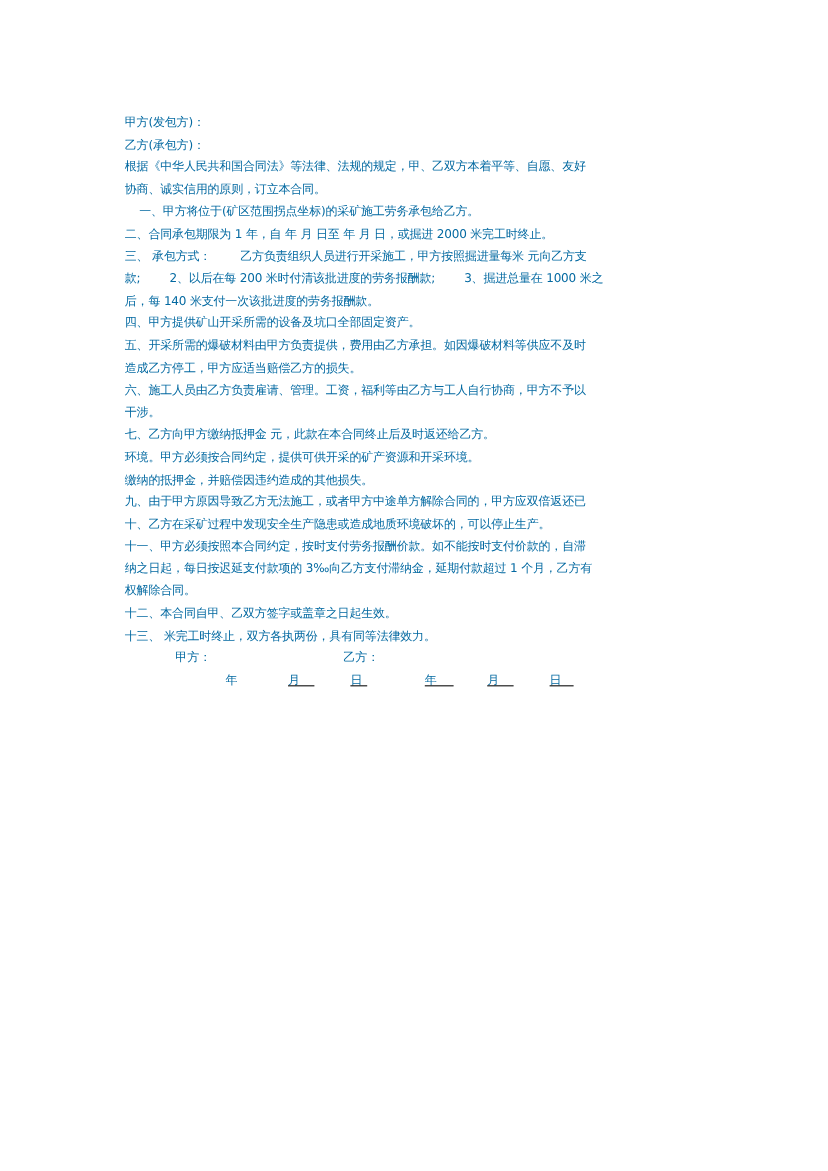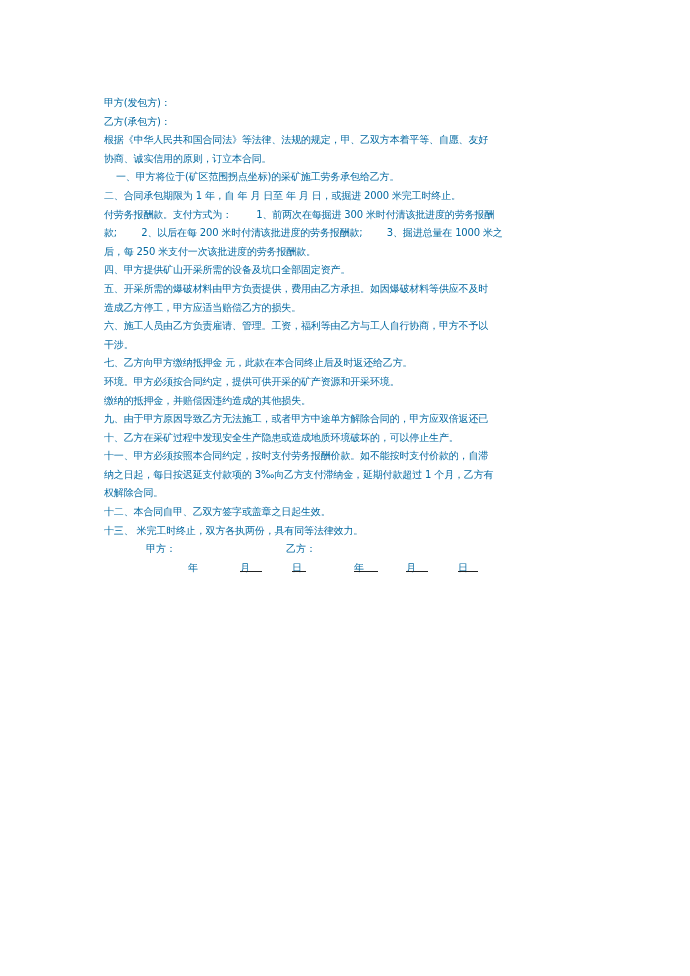--- a/index.html
+++ b/index.html
@@ -25,23 +25,23 @@
 
 <div class="page">
   <span class="line">甲方(发包方)：</span>
   <span class="line">乙方(承包方)：</span>
   <span class="line">根据《中华人民共和国合同法》等法律、法规的规定，甲、乙双方本着平等、自愿、友好</span>
   <span class="line">协商、诚实信用的原则，订立本合同。</span>
 
   <span class="line indent1">一、甲方将位于(矿区范围拐点坐标)的采矿施工劳务承包给乙方。</span>
   <span class="line">二、合同承包期限为 1 年，自 年 月 日至 年 月 日，或掘进 2000 米完工时终止。</span>
 
-  <span class="line" style="white-space:pre">付劳务报酬款。支付方式为：        1、前两次在每掘进 300 米时付清该批进度的劳务报酬</span>
+  <span class="line" style="white-space:pre">三、 承包方式：        乙方负责组织人员进行开采施工，甲方按照掘进量每米 元向乙方支</span>
   <span class="line" style="white-space:pre">款;        2、以后在每 200 米时付清该批进度的劳务报酬款;        3、掘进总量在 1000 米之</span>
-  <span class="line">后，每 250 米支付一次该批进度的劳务报酬款。</span>
+  <span class="line">后，每 140 米支付一次该批进度的劳务报酬款。</span>
 
   <span class="line">四、甲方提供矿山开采所需的设备及坑口全部固定资产。</span>
 
   <span class="line">五、开采所需的爆破材料由甲方负责提供，费用由乙方承担。如因爆破材料等供应不及时</span>
   <span class="line">造成乙方停工，甲方应适当赔偿乙方的损失。</span>
 
   <span class="line">六、施工人员由乙方负责雇请、管理。工资，福利等由乙方与工人自行协商，甲方不予以</span>
   <span class="line">干涉。</span>
 
   <span class="line">七、乙方向甲方缴纳抵押金 元，此款在本合同终止后及时返还给乙方。</span>

